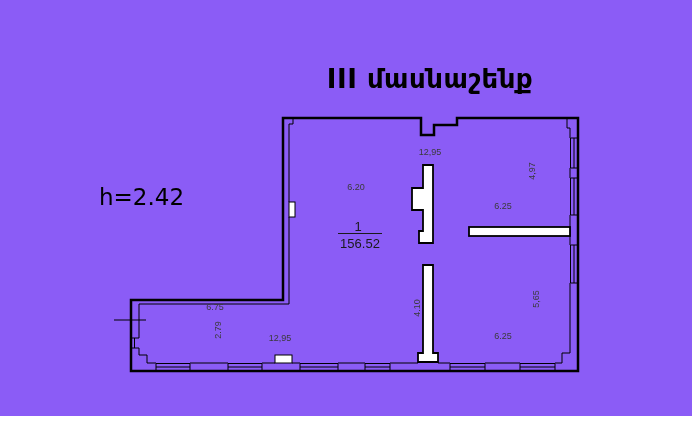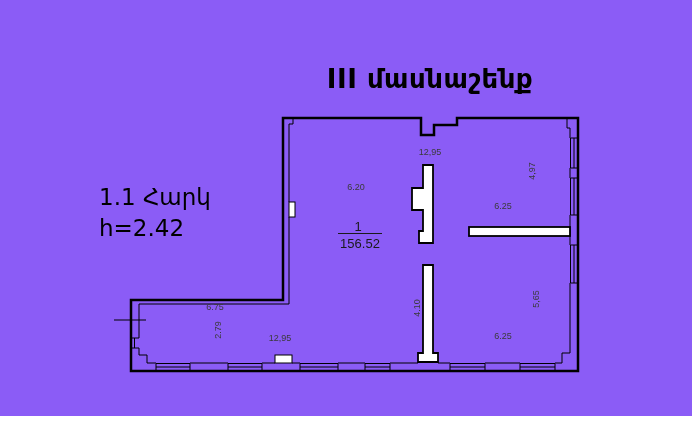--- a/index.html
+++ b/index.html
@@ -14,21 +14,20 @@
   svg text.big{font-size:13px;fill:#1a1a1a;}
 </style>
 </head>
 <body>
 
 <div id="stage">
 
   <div class="title">III մասնաշենք</div>
 
   <div class="info">
-    <div>1.1 Հարկ</div>
     <div>h=2.42</div>
   </div>
 
   <svg width="692" height="432" viewBox="0 0 692 432">
 
     <path d="M283,118 L421,118 L421,135 L434,135 L434,125 L457,125 L457,118 L578,118
              L578,371 L131,371 L131,300 L283,300 Z" fill="none" stroke="#000" stroke-width="2.5" stroke-linejoin="miter"></path>
 
     <path d="M293,118 L293,124 L289,124 L289,202 M289,217 L289,304 L139,304 L139,338
              M139,348 L139,355 L147,355 L147,363" fill="none" stroke="#000" stroke-width="1"></path>

